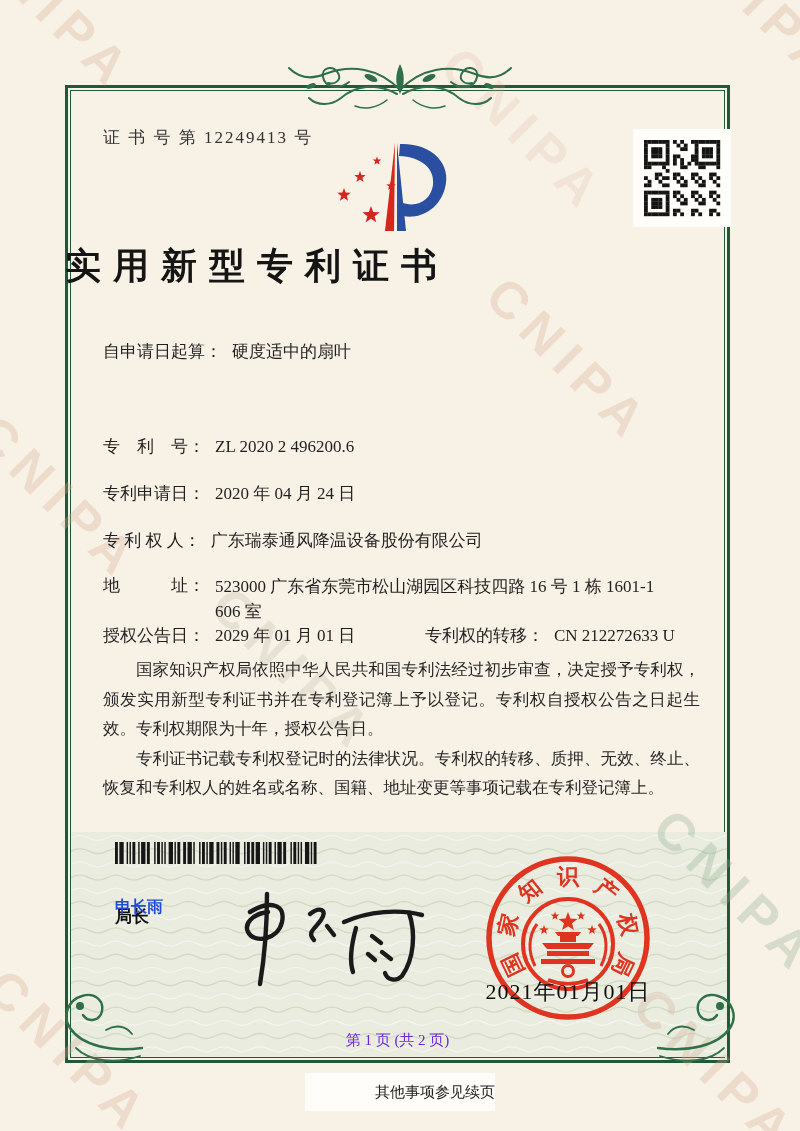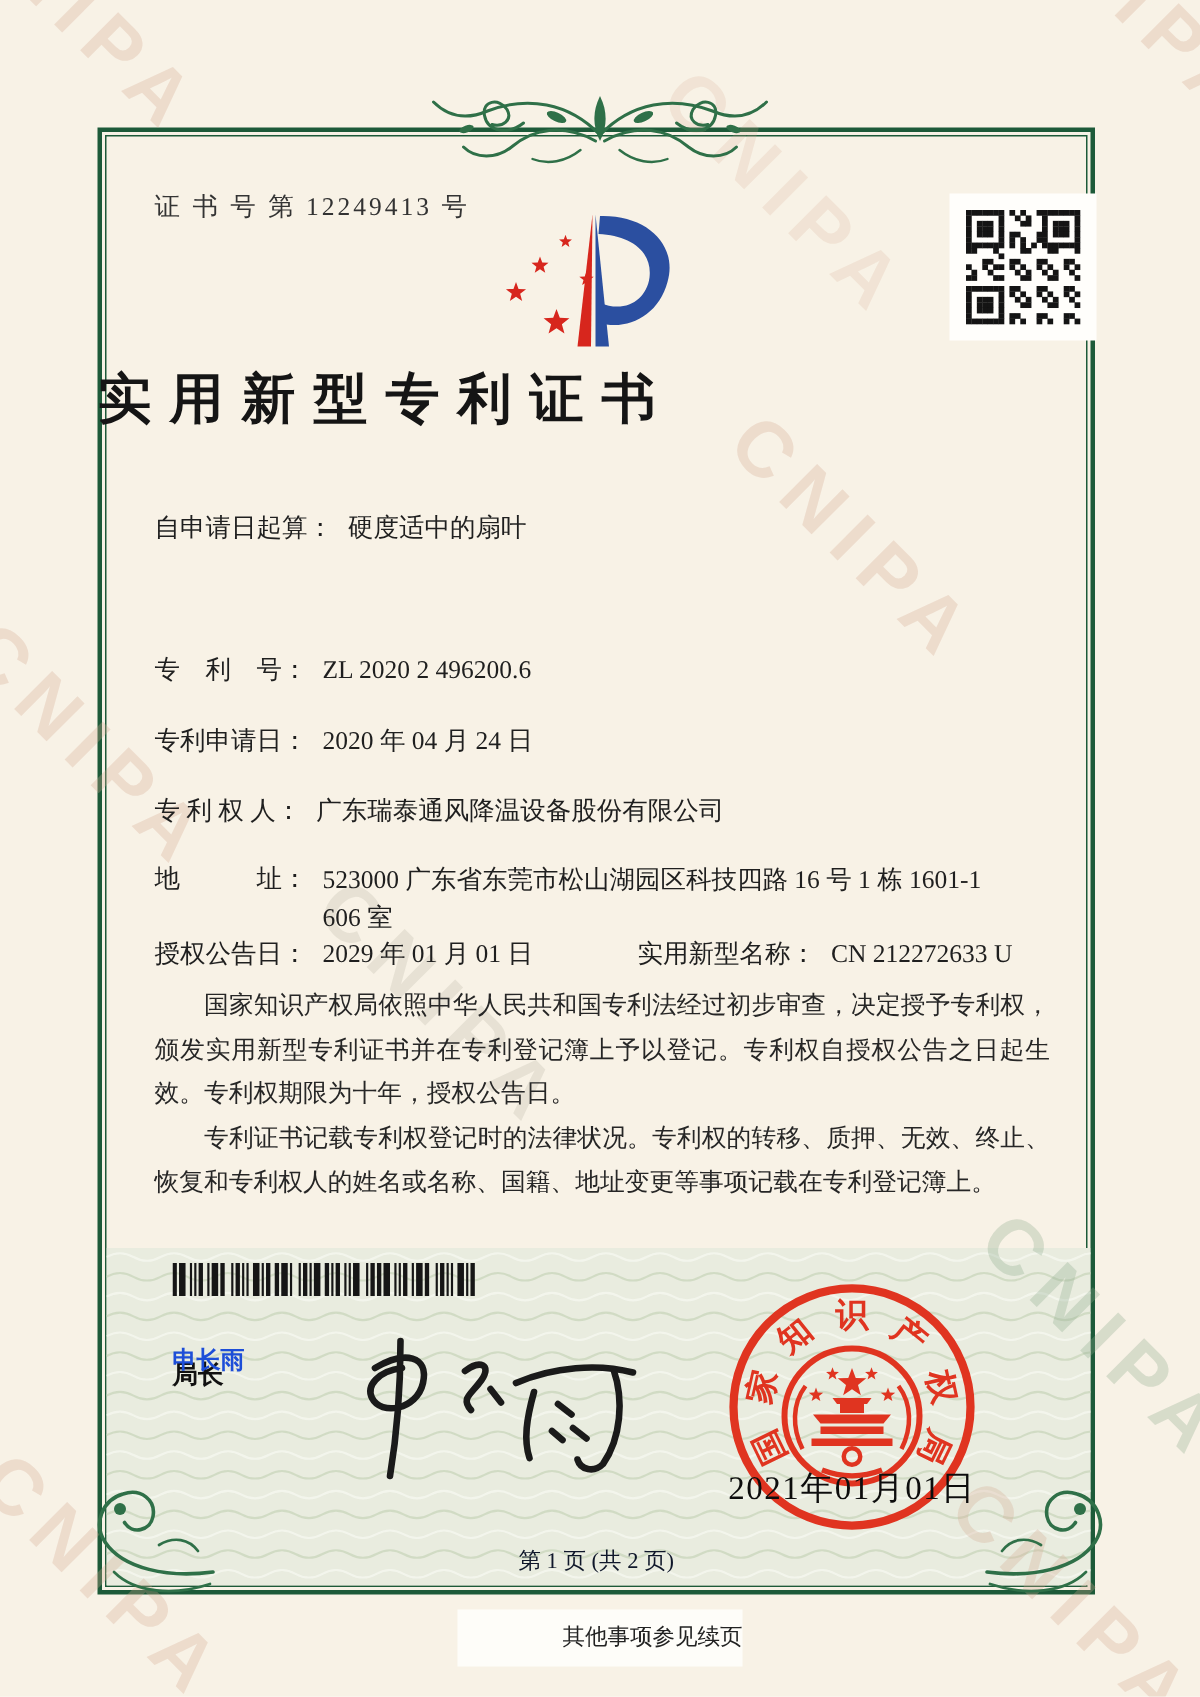--- a/index.html
+++ b/index.html
@@ -17,21 +17,21 @@
   .row{left:103px;font-size:17px;white-space:nowrap;color:#1f1f1f}
   .row .val{margin-left:10px}
   .addr{display:flex;white-space:normal}
   .addr .val{margin-left:10px;line-height:25px}
   .body-text{left:103px;top:655px;width:597px;font-size:16.5px;line-height:29.5px;text-align:justify;color:#262626}
   .body-text p{margin:0;text-indent:2em}
   .sans{font-family:"Liberation Sans","DejaVu Sans",sans-serif;font-weight:bold}
   .sig-title{left:115px;top:905px;font-size:17px;color:#111}
   .sig-name{left:115px;top:897px;font-size:16px;color:#1d4ed8}
   .seal-date{left:482px;top:977px;width:172px;text-align:center;font-size:22px;letter-spacing:1px;color:#0d0d0d;z-index:3}
-  .page-num{left:65px;top:1031px;width:665px;text-align:center;font-size:15px;color:#0f172a}
+  .page-num{left:65px;top:1031px;width:665px;text-align:center;font-size:15px;color:#6d28d9}
   .note{left:305px;top:1073px;width:190px;height:38px;line-height:38px;background:#fefdf9;text-align:right;font-size:15px;color:#222}
   .qr-patch{left:633px;top:129px;width:98px;height:98px;background:#fffefb}
   svg{display:block}
 </style>
 </head>
 <body>
 
 <div class="page">
 
   <div class="frame">
@@ -326,21 +326,21 @@
     <span class="lab">地　　　址：</span>
     <div class="val">
       <div>523000  广东省东莞市松山湖园区科技四路 16 号 1 栋 1601-1</div>
       <div>606 室</div>
     </div>
   </div>
   <div class="c row" style="top:624px">
     <span class="lab">授权公告日：</span><span class="val">2029 年 01 月 01 日</span>
   </div>
   <div class="c row" style="left:425px;top:624px">
-    <span class="lab">实用新型名称：</span><span class="val">CN 212272633 U</span>
+    <span class="lab">专利权的转移：</span><span class="val">CN 212272633 U</span>
   </div>
 
   <div class="c body-text">
     <p>国家知识产权局依照中华人民共和国专利法经过初步审查，决定授予专利权，颁发实用新型专利证书并在专利登记簿上予以登记。专利权自授权公告之日起生效。专利权期限为十年，授权公告日。</p>
     <p>专利证书记载专利权登记时的法律状况。专利权的转移、质押、无效、终止、恢复和专利权人的姓名或名称、国籍、地址变更等事项记载在专利登记簿上。</p>
   </div>
 
   <svg class="c" id="barcode" style="left:115px;top:842px" width="206" height="22">
       <rect x="0" y="0" width="2.9" height="22" fill="#161616"></rect>
       <rect x="4.35" y="0" width="4.35" height="22" fill="#161616"></rect>

